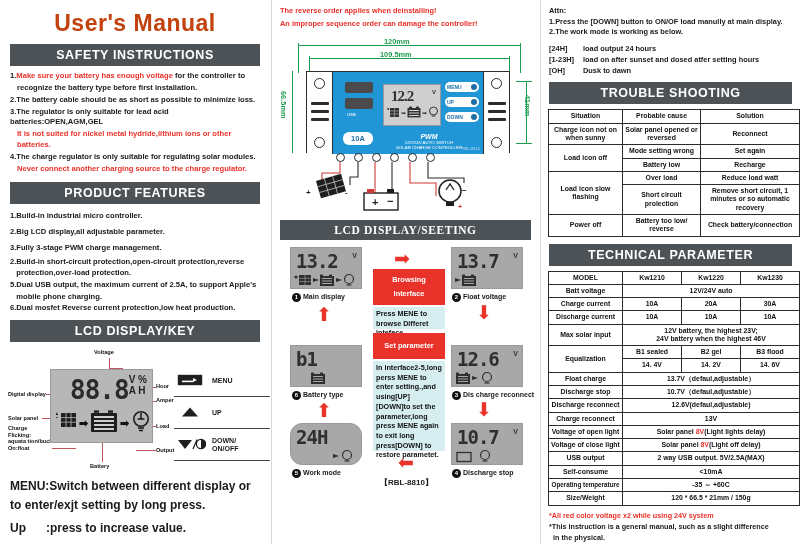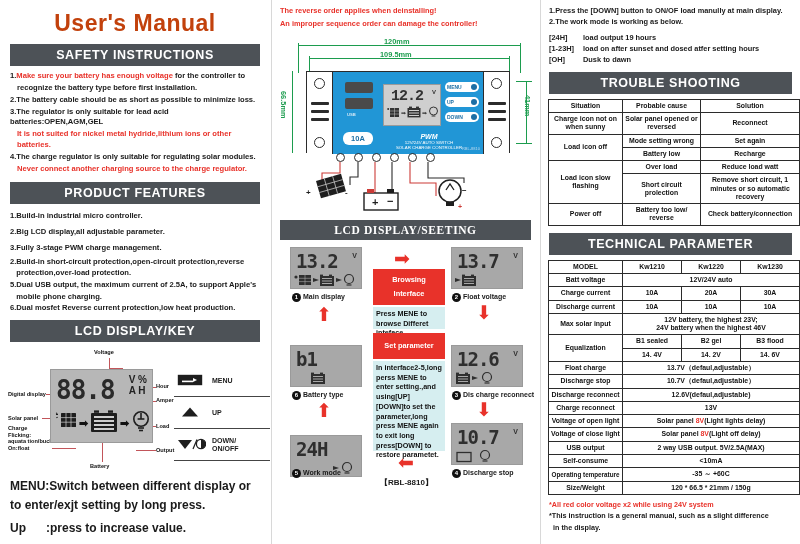--- a/index.html
+++ b/index.html
@@ -50,21 +50,21 @@
   .red { color:#e8322a; }
   .indent { padding-left:7px; display:block; }
 
   
   .lcdkey { position:relative; height:130px; margin:2px 0 0 0; }
   .lcdpanel {
     position:absolute; left:44px; top:22px; width:103px; height:74px;
     background:#b7b7b7; border:1px solid #9a9a9a;
   }
   .seg {
-    position:absolute; left:5px; top:5px;
+    position:absolute; left:19px; top:5px;
     font-family:"DejaVu Sans Mono", monospace;
     font-size:26px; font-weight:bold; color:#2a2a2a;
     letter-spacing:-1px;
   }
   .unitblk { position:absolute; right:5px; top:5px; font-size:10px; font-weight:bold; line-height:1.05; color:#222; }
   .icons-row { position:absolute; left:4px; bottom:4px; width:96px; height:30px; display:flex; align-items:center; justify-content:space-between; }
   .ic { display:block; }
   .arrowch { font-size:11px; font-weight:bold; color:#111; }
 
   .lbl { position:absolute; font-size:5.6px; font-weight:bold; color:#111; line-height:1.25; }
@@ -85,21 +85,21 @@
   .dimtxt { position:absolute; color:#1c9c4e; font-size:7.4px; font-weight:bold; }
   .dimline { position:absolute; background:#1c9c4e; }
   .vline { position:absolute; background:#1c9c4e; width:1px; }
 
   .device { position:absolute; left:30px; top:38px; width:204px; height:82px; border:1.4px solid #2b2b2b; background:#fff; }
   .dev-ear { position:absolute; width:26px; height:82px; background:#fff; border-right:1.2px solid #2b2b2b; }
   .ear-hole { position:absolute; width:11px; height:11px; border:1.6px solid #2b2b2b; border-radius:50%; left:7px; }
   .vent { position:absolute; width:18px; height:3.2px; background:#2b2b2b; left:4px; border-radius:1px; }
   .dev-body { position:absolute; left:26px; top:0; width:152px; height:82px; background:#2196d6; }
   .dev-lcd { position:absolute; left:50px; top:12px; width:58px; height:42px; background:#cfcfcf; border:1px solid #9b9b9b; }
-  .dev-lcd .v { position:absolute; left:7px; top:3px; font-family:Liberation Mono, monospace; font-size:15px; font-weight:bold; color:#333; letter-spacing:-1px; }
+  .dev-lcd .v { position:absolute; left:7px; top:3px; font-family:Liberation Serif, serif; font-size:15px; font-weight:bold; color:#333; letter-spacing:-1px; }
   .dev-lcd .u { position:absolute; right:4px; top:4px; font-size:6px; font-weight:bold; color:#333; }
   .dev-lcd .row { position:absolute; left:3px; bottom:3px; width:52px; display:flex; justify-content:space-between; align-items:center; }
   .dev-btn { position:absolute; left:12px; width:28px; height:11px; background:#4a4a4a; border-radius:2px; }
   .dev-amp { position:absolute; left:10px; bottom:9px; width:30px; height:13px; background:#fff; border-radius:6px; color:#1d6fa5; font-size:7.5px; font-weight:bold; text-align:center; line-height:13px; }
   .dev-keys { position:absolute; right:6px; top:10px; width:34px; }
   .dev-key { height:10px; margin-bottom:5px; background:#fff; border-radius:5px; display:flex; align-items:center; justify-content:space-between; padding:0 2px; }
   .dev-key span { font-size:5px; color:#1d6fa5; font-weight:bold; }
   .dev-key i { width:6px; height:6px; background:#1d6fa5; border-radius:50%; display:block; }
   .dev-pwm { position:absolute; left:46px; bottom:4px; width:100px; text-align:center; color:#fff; }
   .dev-pwm .a { font-size:7px; font-weight:bold; font-style:italic; }
@@ -561,21 +561,21 @@
               <g fill="none" stroke="#2f2f2f" stroke-width="1.3">
                 <rect x="2" y="3.5" width="14" height="9"></rect>
               </g>
               <circle cx="30" cy="6" r="4.5" fill="none" stroke="#2f2f2f" stroke-width="1.2"></circle>
               <line x1="27.5" y1="12" x2="32.5" y2="12" stroke="#2f2f2f" stroke-width="1.2"></line>
             </svg>
         </span>
       </div>
       <div class="cap" style="left:176px; top:224px;"><span class="cnum">4</span><span>Discharge stop</span></div>
 
-      <div class="sc" style="left:14px; top:190px;">
+      <div class="sc" style="left:14px; top:178px;border-radius:12px;">
         <span class="num">24H</span>
         <span class="vv"></span>
         <span class="ico" style="left:auto;right:4px;">
           <svg width="24" height="14" viewBox="0 0 24 14">
               <polygon points="0,5 6,7 0,9" fill="#2f2f2f"></polygon>
               <circle cx="14" cy="6" r="4.5" fill="none" stroke="#2f2f2f" stroke-width="1.2"></circle>
               <line x1="11.5" y1="12" x2="16.5" y2="12" stroke="#2f2f2f" stroke-width="1.2"></line>
             </svg>
         </span>
       </div>
@@ -618,24 +618,25 @@
       <div class="bigarrow" style="left:40px; top:156px; font-size:19px;">⬆</div>
       <div class="bigarrow" style="left:40px; top:60px; font-size:19px;">⬆</div>
 
       <div class="rblcap" style="left:104px; top:232px;">【RBL-8810】</div>
     </div>
   </div>
 
   <div class="col col-right">
 
     <div class="attn">
+      <p>Attn:</p>
       <p>1.Press the [DOWN] button to ON/OF load manully at main display.</p>
       <p>2.The work mode is working as below.</p>
       <div class="gap"></div>
-      <p><span class="mono-ind">[24H]</span><span>load output 19 hours</span></p>
+      <p><span class="mono-ind">[24H]</span><span>load output 24 hours</span></p>
       <p><span class="mono-ind">[1-23H]</span><span>load on after sunset and dosed atfer setting hours</span></p>
       <p><span class="mono-ind">[OH]</span><span>Dusk to dawn</span></p>
     </div>
 
     <div class="bar" style="margin-top:6px;">TROUBLE SHOOTING</div>
 
     <table class="tbl">
       <tbody>
           <tr class="ts-head">
         <td style="width:74px;">Situation</td>
@@ -754,17 +755,17 @@
       <tr>
         <td>Size/Weight</td>
         <td class="lft" colspan="3">120 * 66.5 * 21mm  /  150g</td>
       </tr>
     </tbody>
       </table>
 
     <div class="foot">
       <p class="red">*All red color voltage x2 while using 24V system</p>
       <p>*This instruction is a general manual, such as a slight difference</p>
-      <p style="white-space:pre;">  in the display.</p>
+      <p style="white-space:pre;">  in the physical.</p>
 
     </div>
   </div>
 </div>
 
 </body></html>

